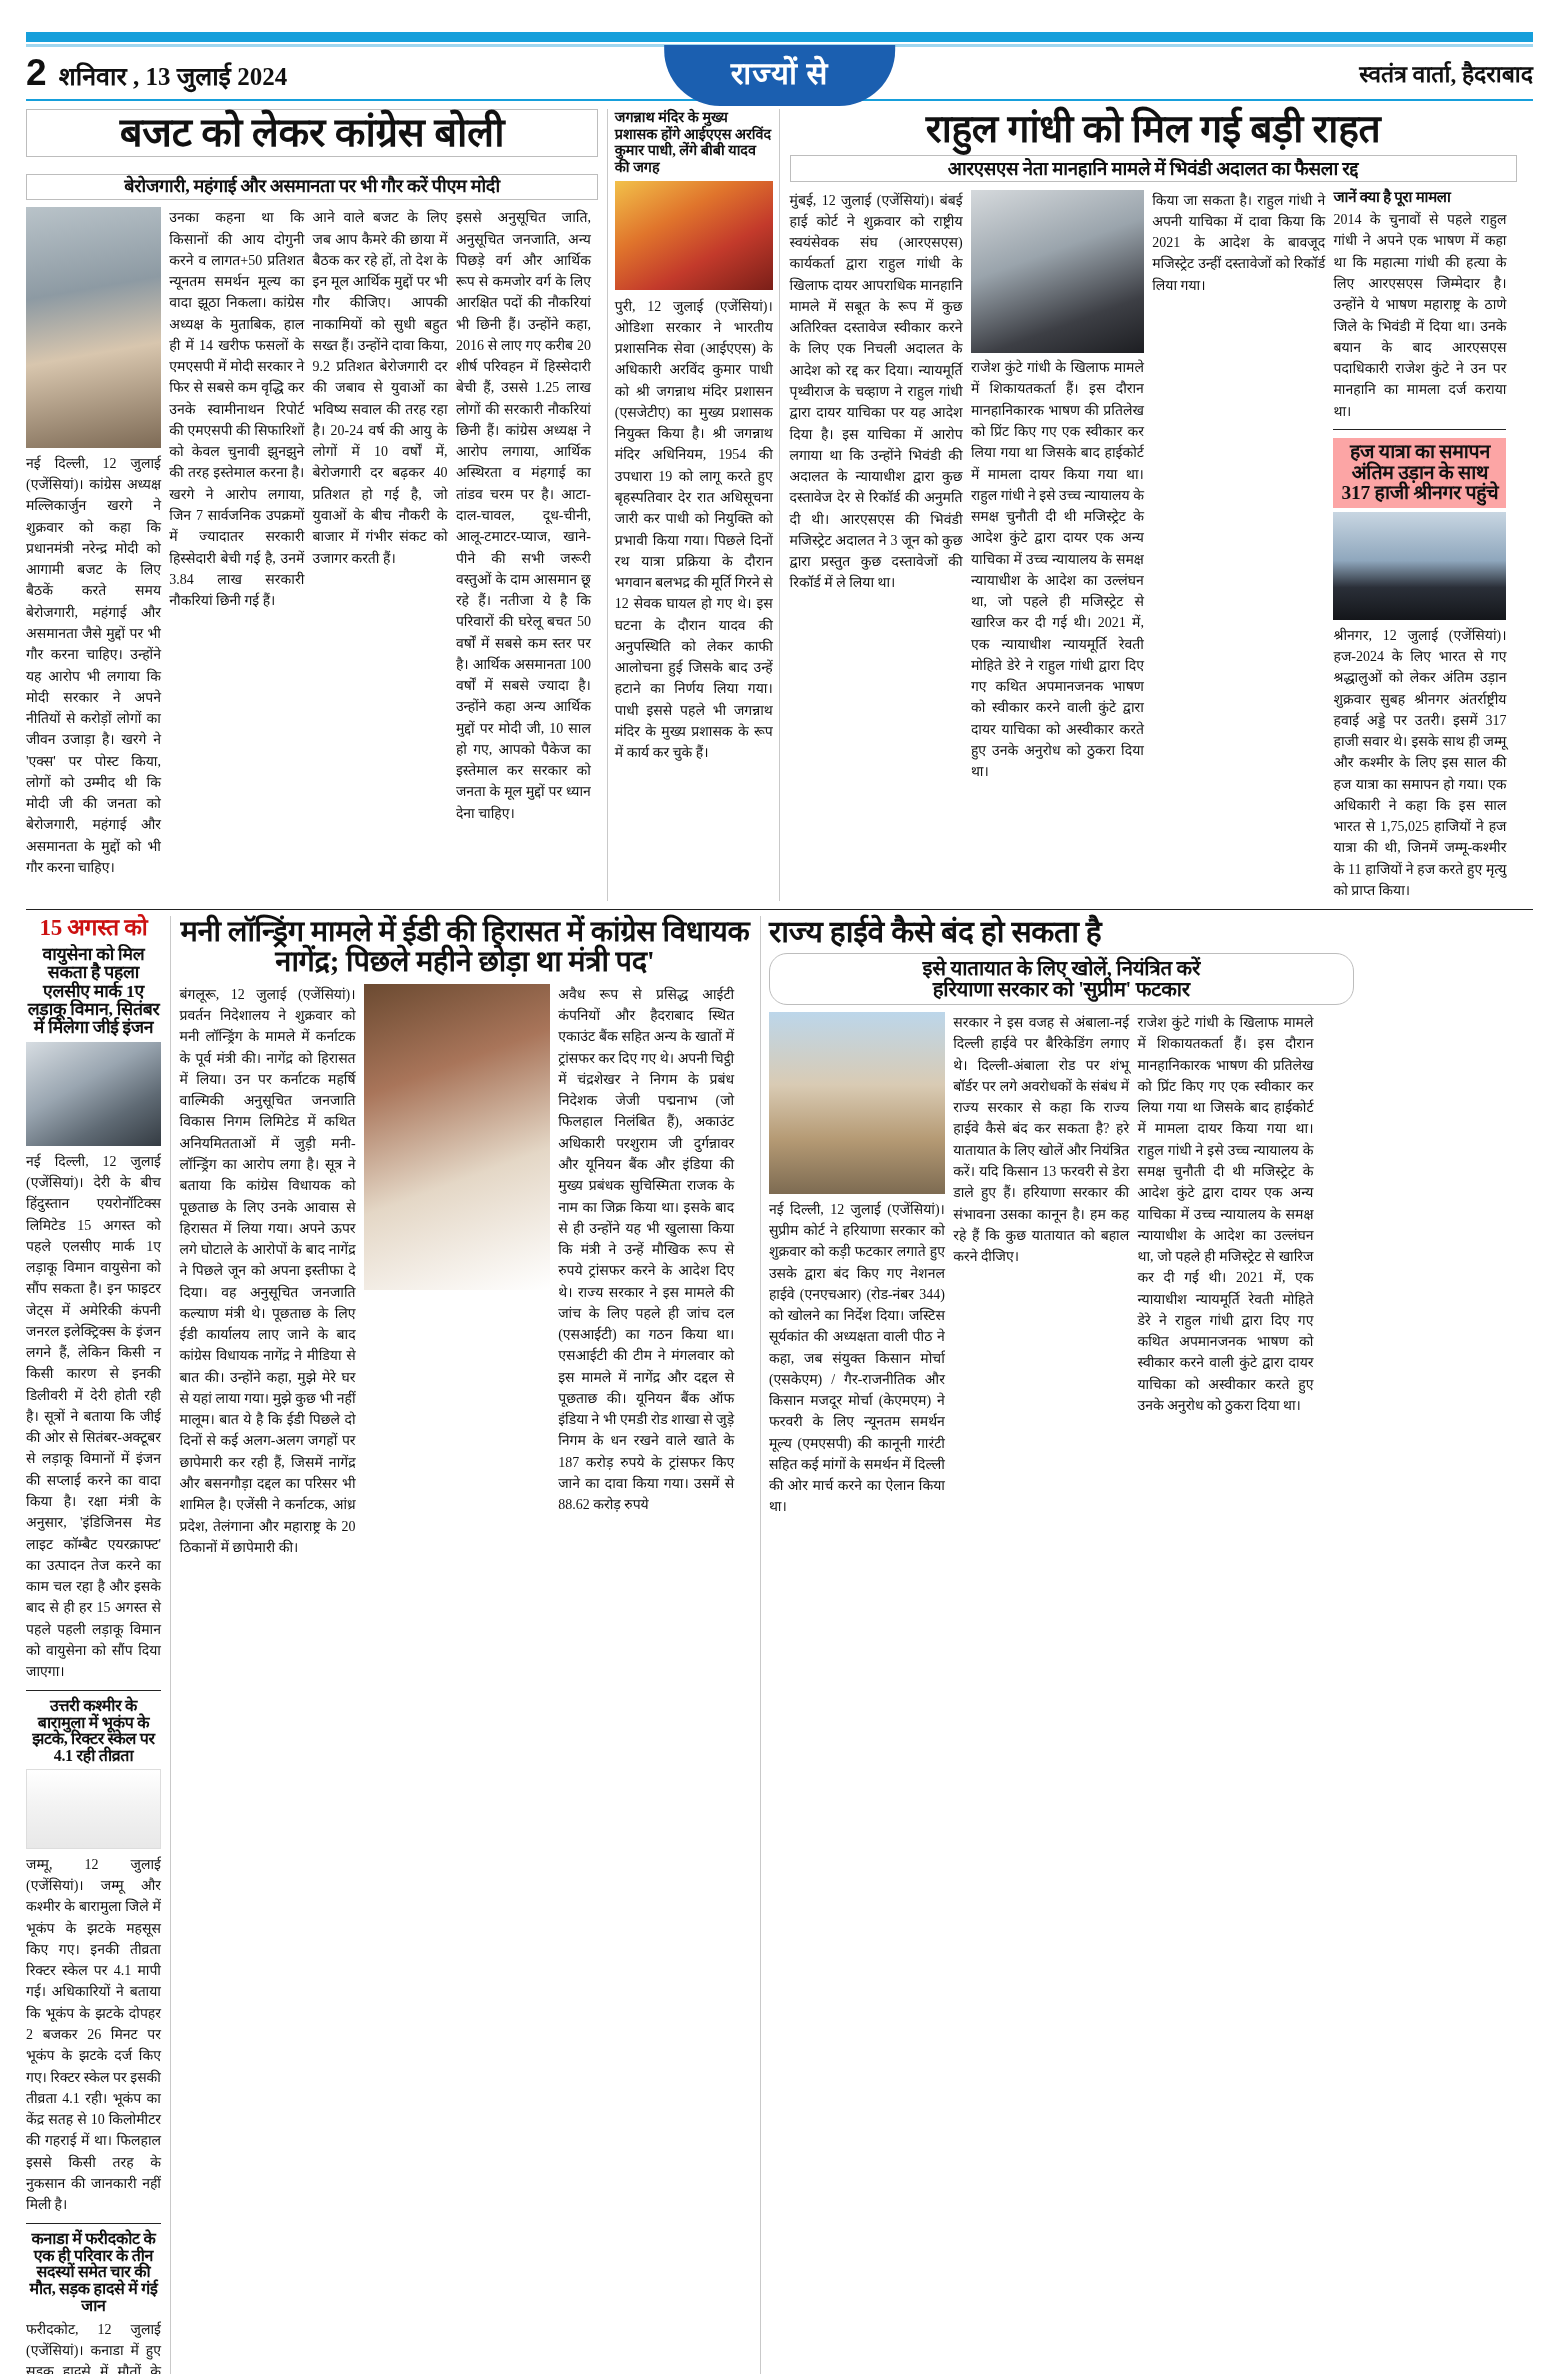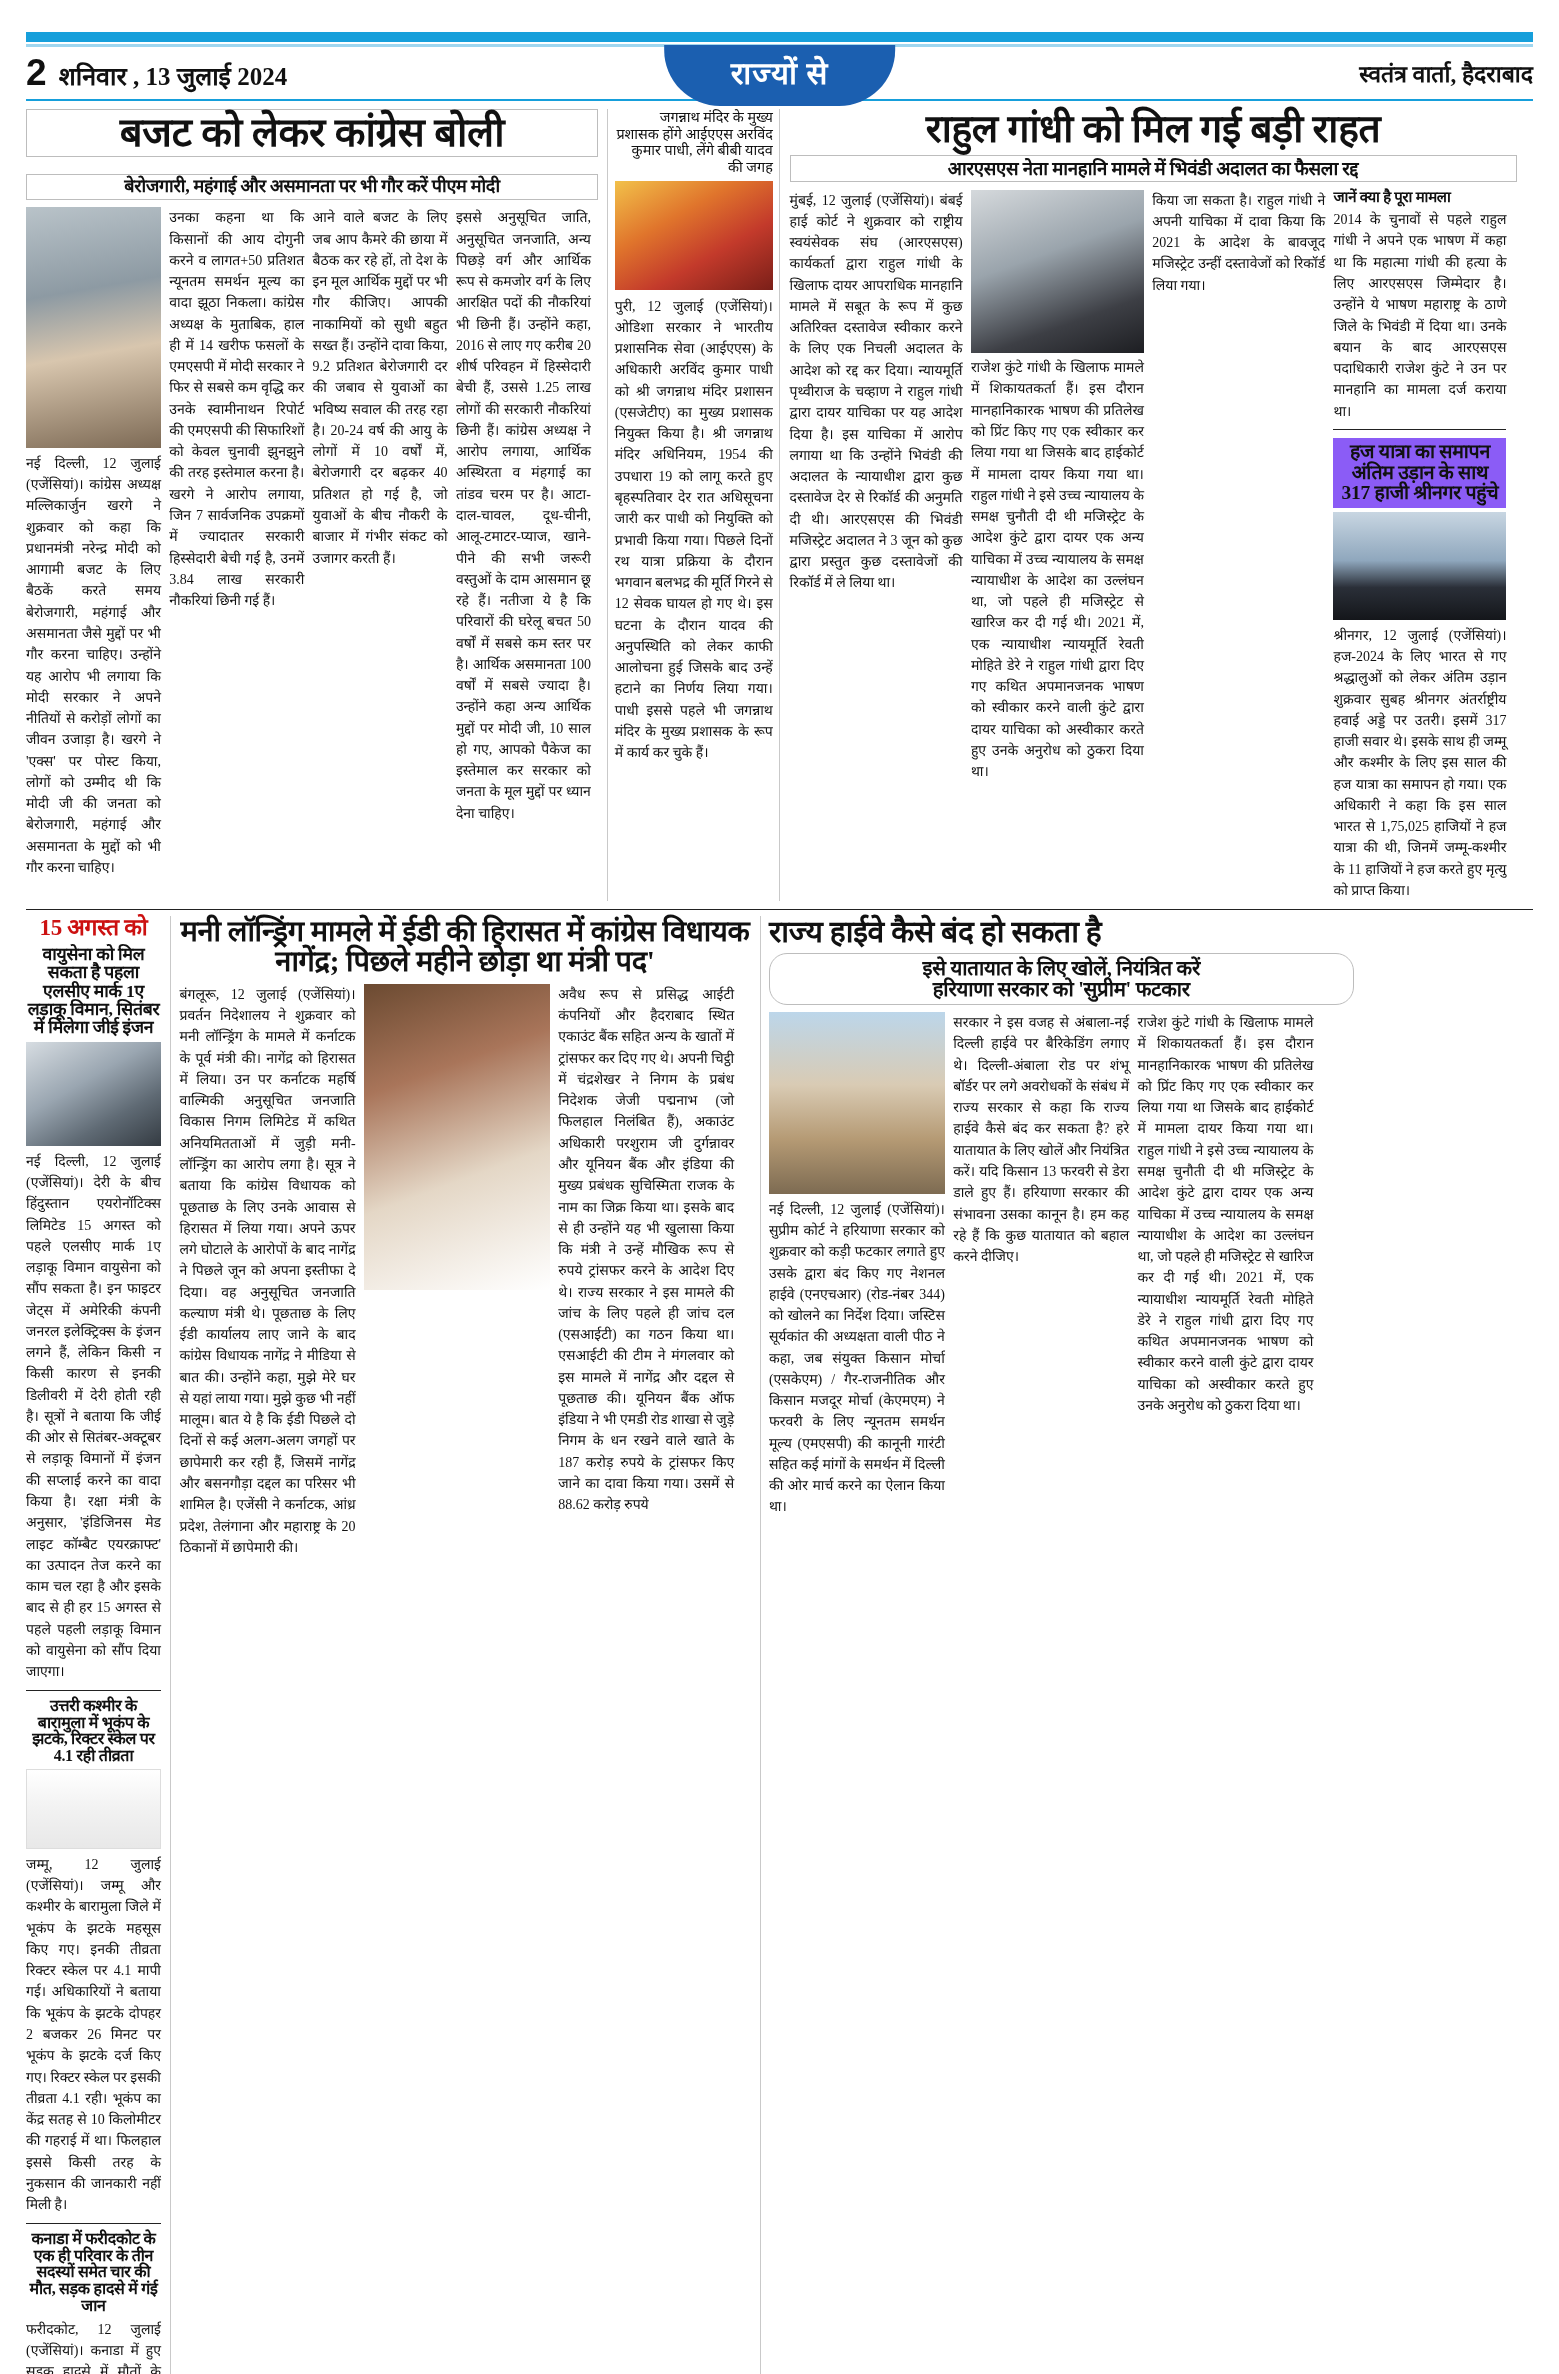--- a/index.html
+++ b/index.html
@@ -27,21 +27,21 @@
     position:absolute; left:50%; transform:translateX(-50%); top:-1.9px;
     background:#1b5fb0; color:#fff; border-radius:0 0 56px 56px;
     padding:5.6px 67px 13px 67px; font-size:31px; font-weight:bold;
     letter-spacing:0.9px;
   }
   .mast-right { margin-left:auto; font-size:23px; font-weight:bold; }
 
   
   .hl { font-weight:bold; line-height:1.04; letter-spacing:-0.3px; }
   .box { border:0.9px solid #bdbdbd; padding:3.7px 7.4px; }
-  .kicker { font-weight:normal; text-align:right; line-height:1.15; }
+  .kicker { font-weight:bold; text-align:left; line-height:1.15; }
   .body { font-size:14px; line-height:1.52; text-align:justify; }
   .hr2 { border-top:1.9px solid #222; margin:7.4px 0; }
   .photo { background:#cfd4d8; position:relative; overflow:hidden; }
   .red { color:#cc1111; }
 
   
   .ph-kharge  { background:linear-gradient(170deg,#b9c3c9 0%,#8d9aa3 35%,#d8c6ae 60%,#7d6a55 100%); }
   .ph-rahul   { background:linear-gradient(160deg,#d5d9dc 0%,#9aa4ac 40%,#3d3f45 75%,#1d1e22 100%); }
   .ph-deity   { background:linear-gradient(150deg,#f2c14a 0%,#e0752c 35%,#c33a2b 65%,#7a1f18 100%); }
   .ph-kaaba   { background:linear-gradient(180deg,#c8d6e2 0%,#8fa7bd 45%,#2a2f38 70%,#14161a 100%); }
@@ -106,21 +106,21 @@
         <div style="width:173px;" class="body">मुंबई, 12 जुलाई (एजेंसियां)। बंबई हाई कोर्ट ने शुक्रवार को राष्ट्रीय स्वयंसेवक संघ (आरएसएस) कार्यकर्ता द्वारा राहुल गांधी के खिलाफ दायर आपराधिक मानहानि मामले में सबूत के रूप में कुछ अतिरिक्त दस्तावेज स्वीकार करने के लिए एक निचली अदालत के आदेश को रद्द कर दिया। न्यायमूर्ति पृथ्वीराज के चव्हाण ने राहुल गांधी द्वारा दायर याचिका पर यह आदेश दिया है। इस याचिका में आरोप लगाया था कि उन्होंने भिवंडी की अदालत के न्यायाधीश द्वारा कुछ दस्तावेज देर से रिकॉर्ड की अनुमति दी थी। आरएसएस की भिवंडी मजिस्ट्रेट अदालत ने 3 जून को कुछ द्वारा प्रस्तुत कुछ दस्तावेजों की रिकॉर्ड में ले लिया था।</div>
         <div style="width:173px;">
           <div class="photo ph-rahul" style="height:163px;"></div>
           <div class="body" style="margin-top:4.6px;">राजेश कुंटे गांधी के खिलाफ मामले में शिकायतकर्ता हैं। इस दौरान मानहानिकारक भाषण की प्रतिलेख को प्रिंट किए गए एक स्वीकार कर लिया गया था जिसके बाद हाईकोर्ट में मामला दायर किया गया था। राहुल गांधी ने इसे उच्च न्यायालय के समक्ष चुनौती दी थी मजिस्ट्रेट के आदेश कुंटे द्वारा दायर एक अन्य याचिका में उच्च न्यायालय के समक्ष न्यायाधीश के आदेश का उल्लंघन था, जो पहले ही मजिस्ट्रेट से खारिज कर दी गई थी। 2021 में, एक न्यायाधीश न्यायमूर्ति रेवती मोहिते डेरे ने राहुल गांधी द्वारा दिए गए कथित अपमानजनक भाषण को स्वीकार करने वाली कुंटे द्वारा दायर याचिका को अस्वीकार करते हुए उनके अनुरोध को ठुकरा दिया था।</div>
         </div>
         <div style="width:173px;" class="body">किया जा सकता है। राहुल गांधी ने अपनी याचिका में दावा किया कि 2021 के आदेश के बावजूद मजिस्ट्रेट उन्हीं दस्तावेजों को रिकॉर्ड लिया गया।</div>
         <div style="width:173px;">
           <div class="hl" style="font-size:15px;">जानें क्या है पूरा मामला</div>
           <div class="body" style="margin-top:4px;">2014 के चुनावों से पहले राहुल गांधी ने अपने एक भाषण में कहा था कि महात्मा गांधी की हत्या के लिए आरएसएस जिम्मेदार है। उन्होंने ये भाषण महाराष्ट्र के ठाणे जिले के भिवंडी में दिया था। उनके बयान के बाद आरएसएस पदाधिकारी राजेश कुंटे ने उन पर मानहानि का मामला दर्ज कराया था।</div>
           <div class="hr2"></div>
-          <div class="hl" style="font-size:19.5px; text-align:center; background:#8b5cf6; padding:4.6px 2.8px;">हज यात्रा का समापन अंतिम उड़ान के साथ 317 हाजी श्रीनगर पहुंचे</div>
+          <div class="hl" style="font-size:19.5px; text-align:center; background:#fca5a5; padding:4.6px 2.8px;">हज यात्रा का समापन अंतिम उड़ान के साथ 317 हाजी श्रीनगर पहुंचे</div>
           <div class="photo ph-kaaba" style="height:108px; margin-top:4.6px;"></div>
           <div class="body" style="margin-top:4.6px;">श्रीनगर, 12 जुलाई (एजेंसियां)। हज-2024 के लिए भारत से गए श्रद्धालुओं को लेकर अंतिम उड़ान शुक्रवार सुबह श्रीनगर अंतर्राष्ट्रीय हवाई अड्डे पर उतरी। इसमें 317 हाजी सवार थे। इसके साथ ही जम्मू और कश्मीर के लिए इस साल की हज यात्रा का समापन हो गया। एक अधिकारी ने कहा कि इस साल भारत से 1,75,025 हाजियों ने हज यात्रा की थी, जिनमें जम्मू-कश्मीर के 11 हाजियों ने हज करते हुए मृत्यु को प्राप्त किया।</div>
         </div>
       </div>
     </div>
   </div>
 
   <div style="border-top:1.9px solid #222; margin:7.4px 0 6.5px 0;"></div>
 
   <div style="display:flex; gap:9.3px;">

